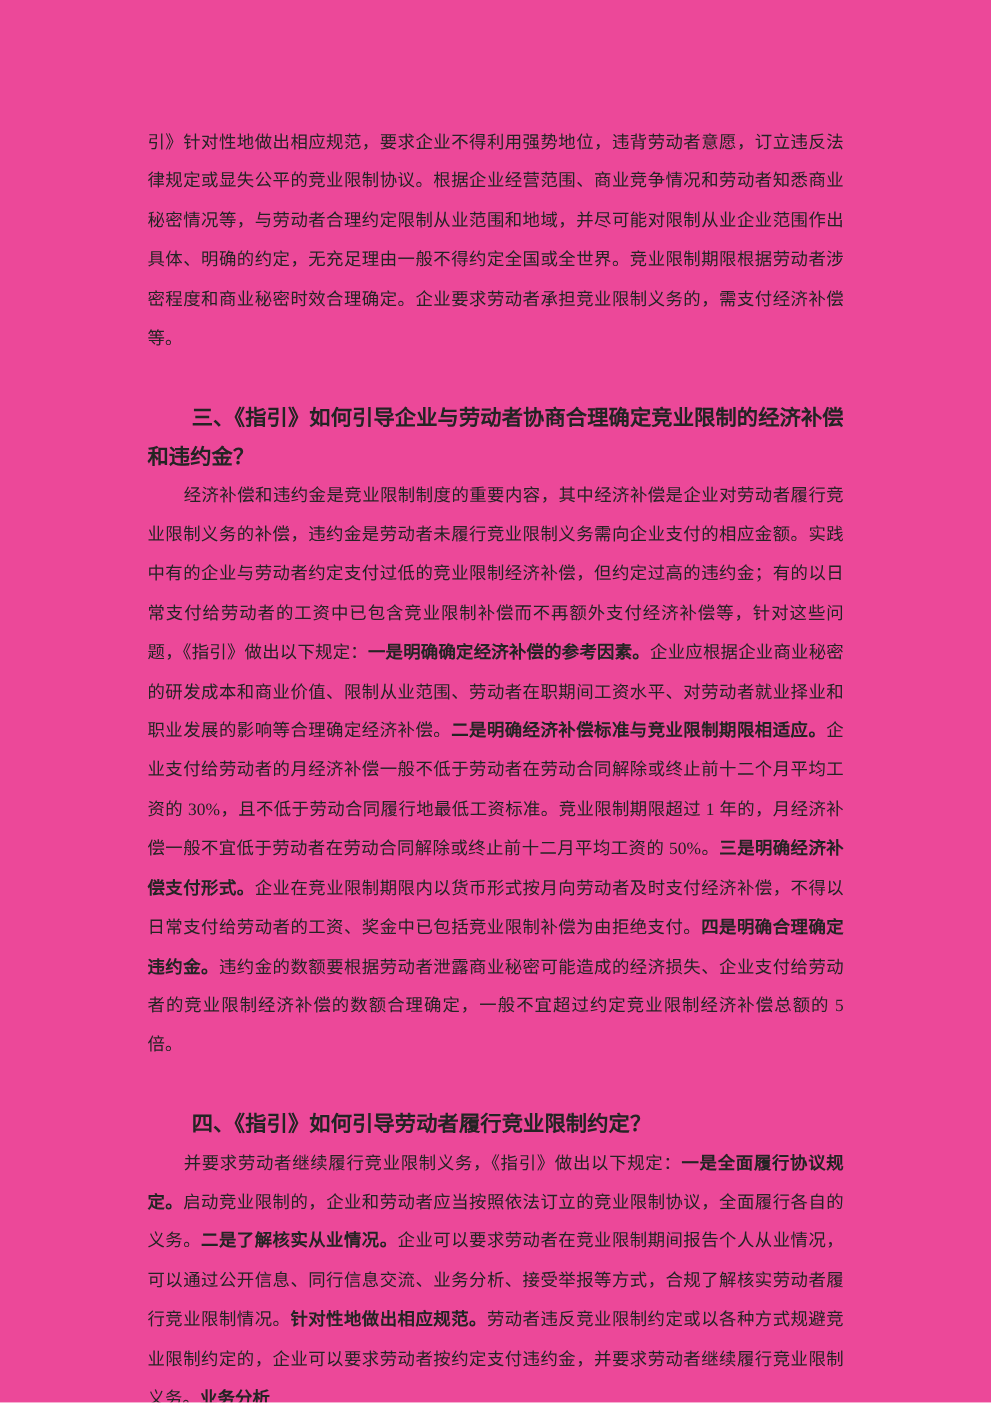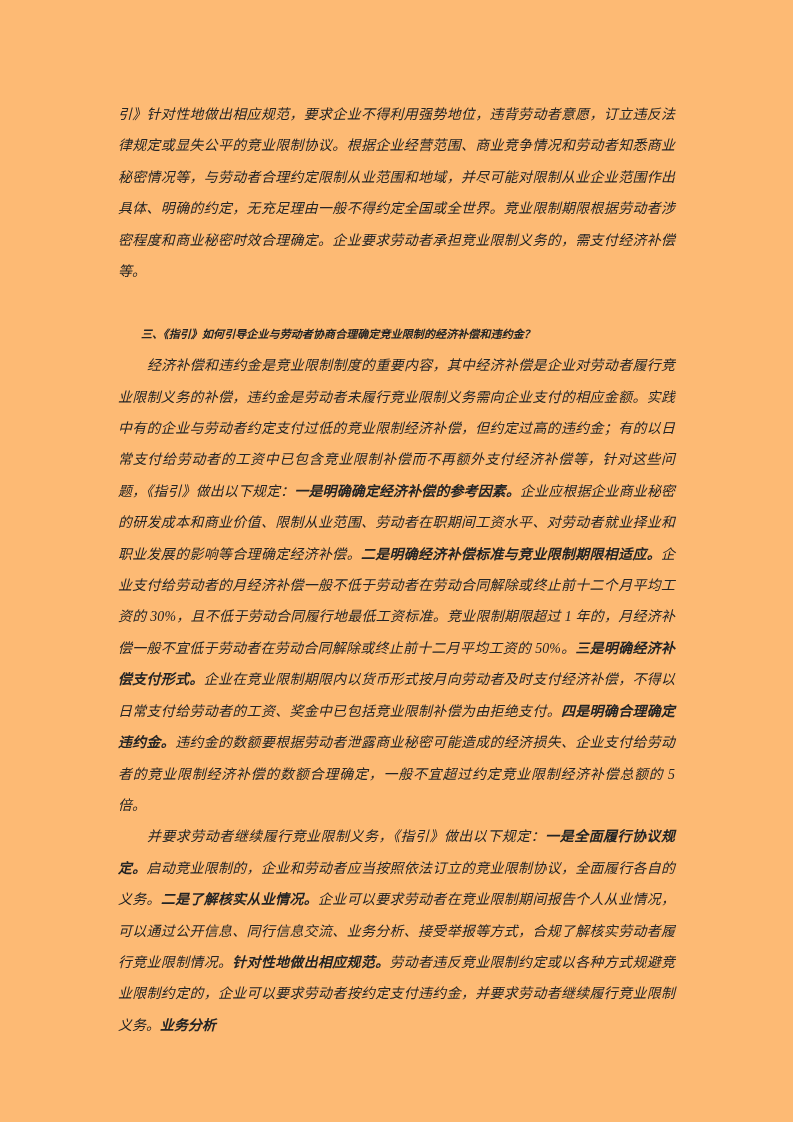--- a/index.html
+++ b/index.html
@@ -5,24 +5,23 @@
   html, body {
     margin: 0;
     padding: 0;
     background: #ffffff;
   }
   .page {
     position: relative;
     width: 793px;
     height: 1122px;
     margin: 0 auto;
-    background: #fdba74;
+    background: #ec4899;
     overflow: hidden;
     box-sizing: border-box;
-    font-style: italic;
   }
   .doc-body {
     position: absolute;
     top: 0;
     left: 0;
     box-sizing: border-box;
     width: 793px;
     height: 1122px;
     padding: 99px 118px 0 118px;
     font-family: "Liberation Serif", "DejaVu Serif", serif;
@@ -35,21 +34,21 @@
   }
   .para {
     margin: 0;
     text-indent: 2.08em;
   }
   .para.no-indent {
     text-indent: 0;
   }
   .heading {
     margin: 31.4px 0 0 0;
-    font-size: 11px;
+    font-size: 17px;
     line-height: 31.4px;
     font-weight: bold;
     text-indent: 2.08em;
     text-align: left;
   }
   .para b {
     font-weight: bold;
     margin-top: 13px;
   }
 </style>
@@ -58,17 +57,18 @@
 
 <div class="page">
   <main class="doc-body">
 
     <p class="para no-indent"><span>引》针对性地做出相应规范，要求企业不得利用强势地位，违背劳动者意愿，订立违反法律规定或显失公平的竞业限制协议。根据企业经营范围、商业竞争情况和劳动者知悉商业秘密情况等，与劳动者合理约定限制从业范围和地域，并尽可能对限制从业企业范围作出具体、明确的约定，无充足理由一般不得约定全国或全世界。竞业限制期限根据劳动者涉密程度和商业秘密时效合理确定。企业要求劳动者承担竞业限制义务的，需支付经济补偿等。</span></p>
 
     <h2 class="heading">三、《指引》如何引导企业与劳动者协商合理确定竞业限制的经济补偿和违约金？</h2>
 
     <p class="para"><span>经济补偿和违约金是竞业限制制度的重要内容，其中经济补偿是企业对劳动者履行竞业限制义务的补偿，违约金是劳动者未履行竞业限制义务需向企业支付的相应金额。实践中有的企业与劳动者约定支付过低的竞业限制经济补偿，但约定过高的违约金；有的以日常支付给劳动者的工资中已包含竞业限制补偿而不再额外支付经济补偿等，针对这些问题，《指引》做出以下规定：</span><b>一是明确确定经济补偿的参考因素。</b><span>企业应根据企业商业秘密的研发成本和商业价值、限制从业范围、劳动者在职期间工资水平、对劳动者就业择业和职业发展的影响等合理确定经济补偿。</span><b>二是明确经济补偿标准与竞业限制期限相适应。</b><span>企业支付给劳动者的月经济补偿一般不低于劳动者在劳动合同解除或终止前十二个月平均工资的 30%，且不低于劳动合同履行地最低工资标准。竞业限制期限超过 1 年的，月经济补偿一般不宜低于劳动者在劳动合同解除或终止前十二月平均工资的 50%。</span><b>三是明确经济补偿支付形式。</b><span>企业在竞业限制期限内以货币形式按月向劳动者及时支付经济补偿，不得以日常支付给劳动者的工资、奖金中已包括竞业限制补偿为由拒绝支付。</span><b>四是明确合理确定违约金。</b><span>违约金的数额要根据劳动者泄露商业秘密可能造成的经济损失、企业支付给劳动者的竞业限制经济补偿的数额合理确定，一般不宜超过约定竞业限制经济补偿总额的 5 倍。</span></p>
 
+    <h2 class="heading">四、《指引》如何引导劳动者履行竞业限制约定？</h2>
 
     <p class="para"><span>并要求劳动者继续履行竞业限制义务，《指引》做出以下规定：</span><b>一是全面履行协议规定。</b><span>启动竞业限制的，企业和劳动者应当按照依法订立的竞业限制协议，全面履行各自的义务。</span><b>二是了解核实从业情况。</b><span>企业可以要求劳动者在竞业限制期间报告个人从业情况，可以通过公开信息、同行信息交流、业务分析、接受举报等方式，合规了解核实劳动者履行竞业限制情况。</span><b>针对性地做出相应规范。</b><span>劳动者违反竞业限制约定或以各种方式规避竞业限制约定的，企业可以要求劳动者按约定支付违约金，并要求劳动者继续履行竞业限制义务。</span><b>业务分析</b></p>
 
   </main>
 </div>
 
 </body></html>

